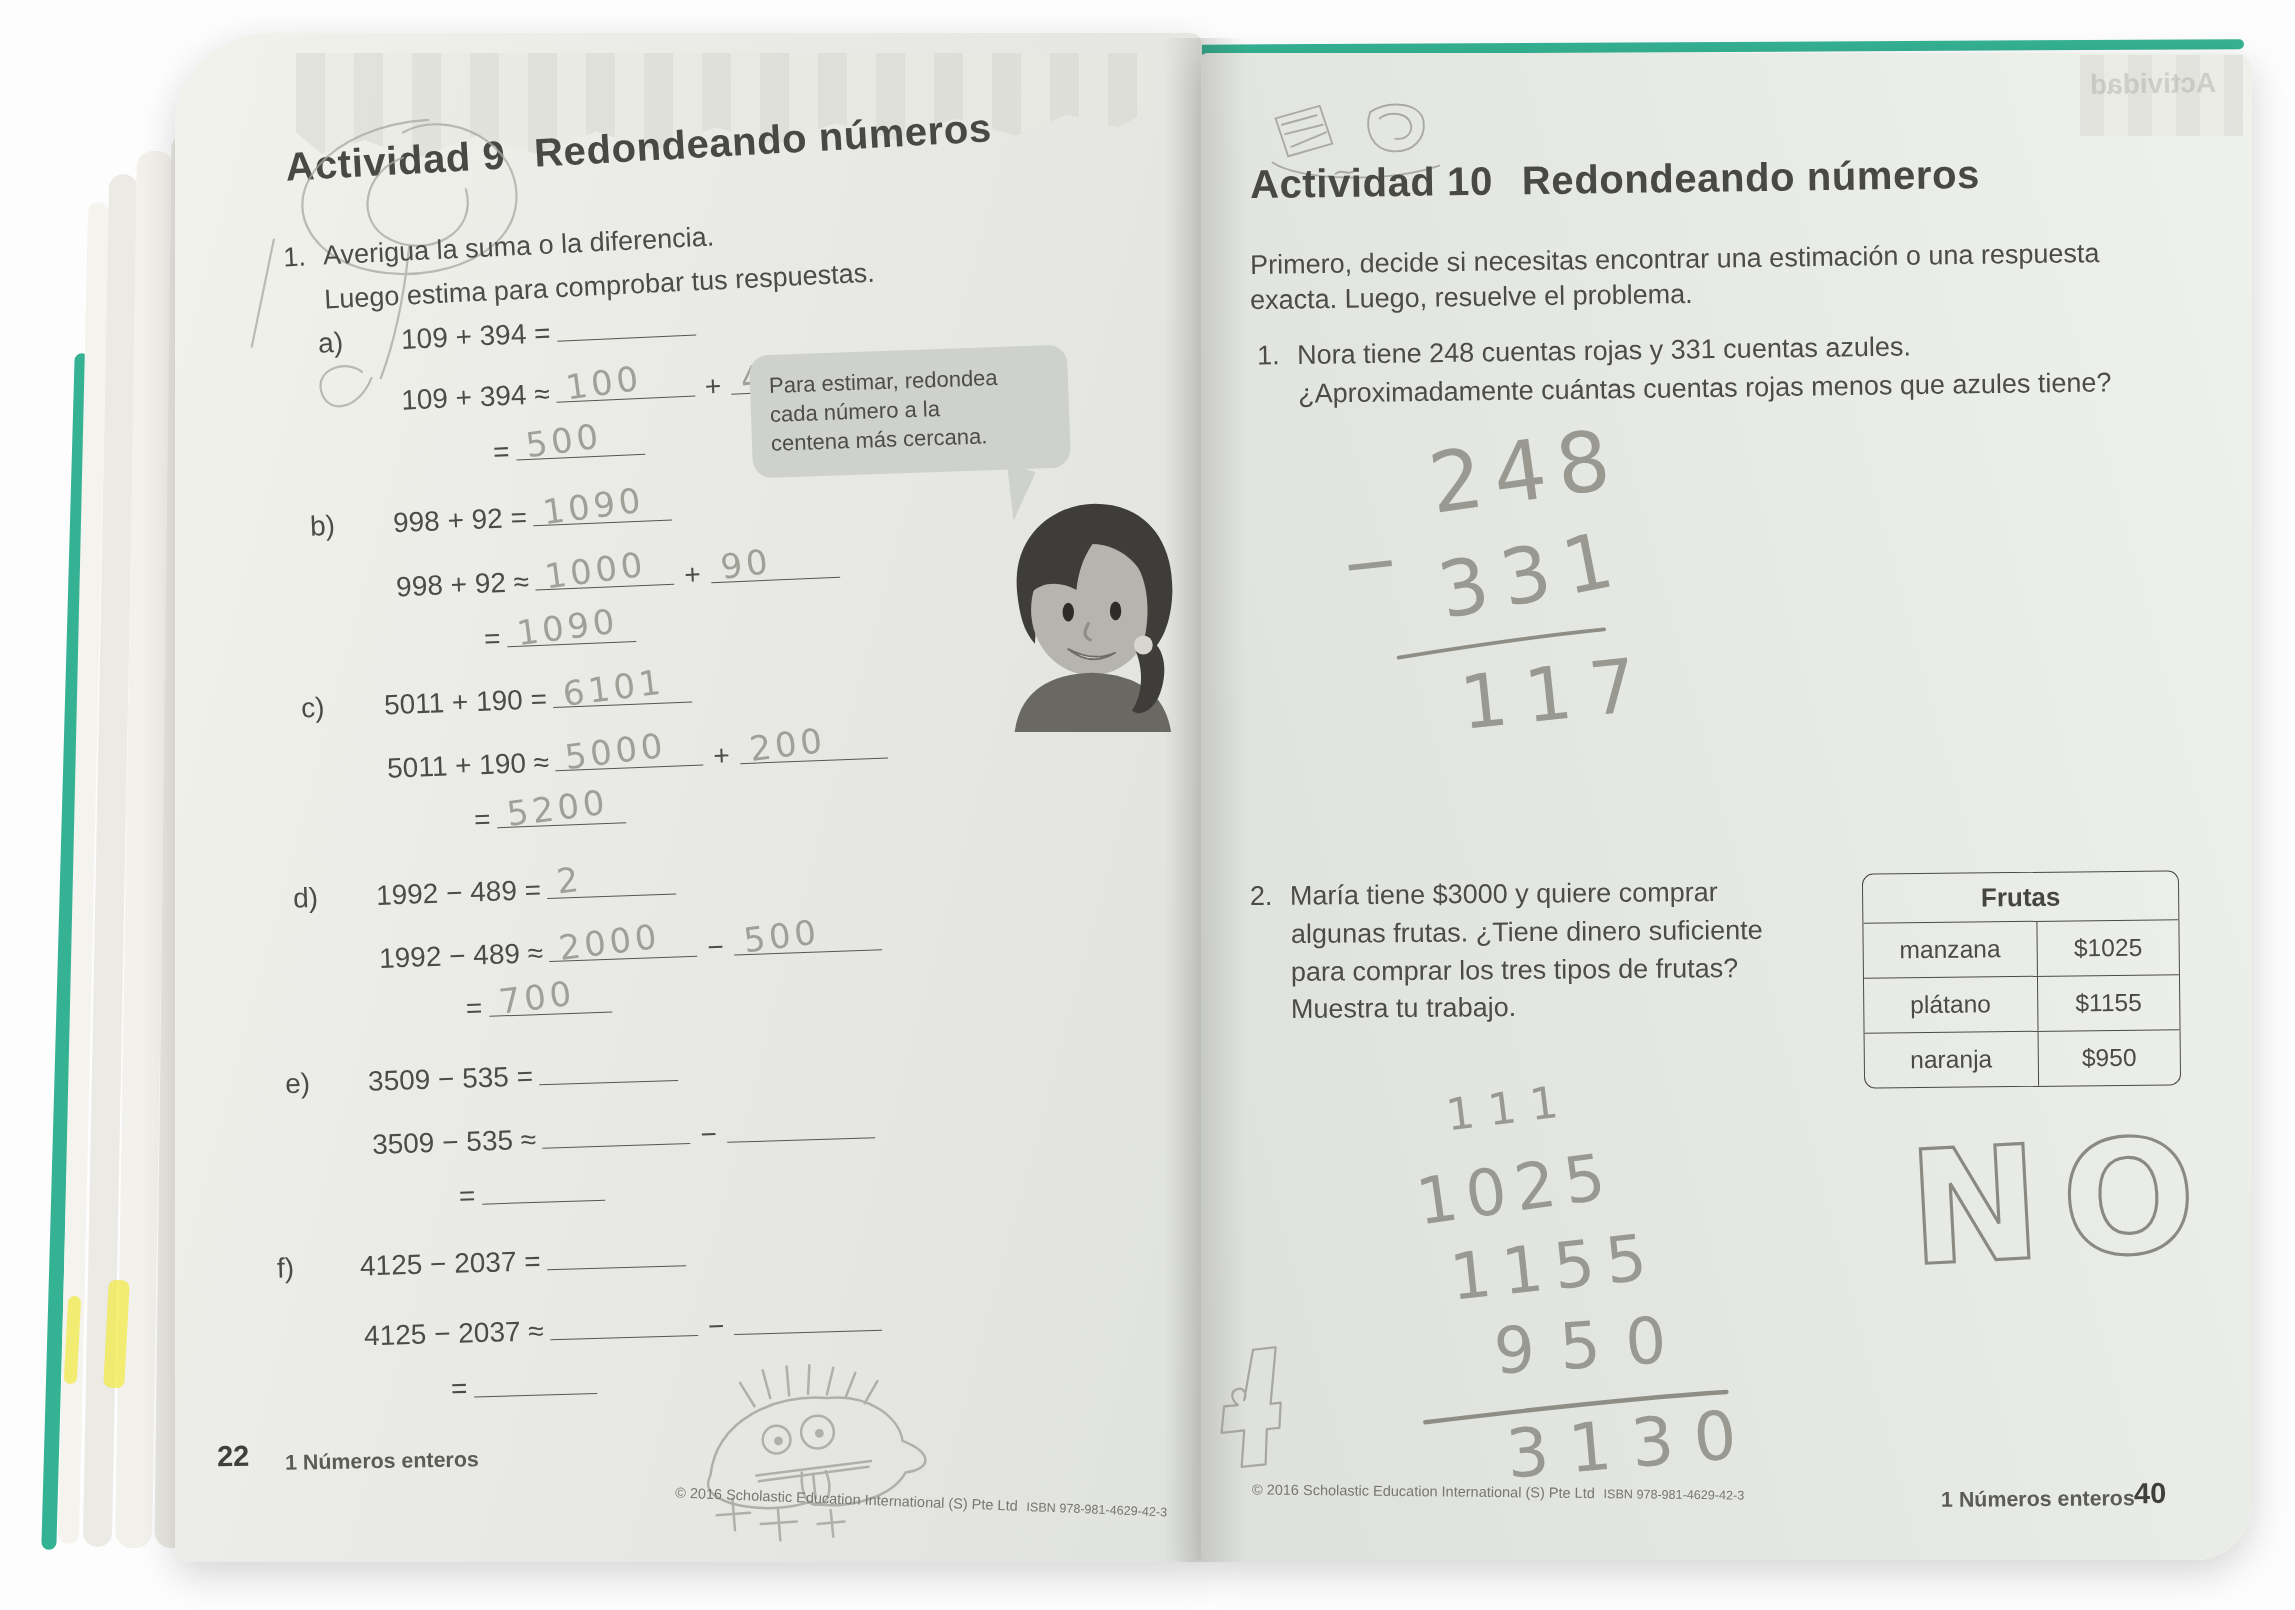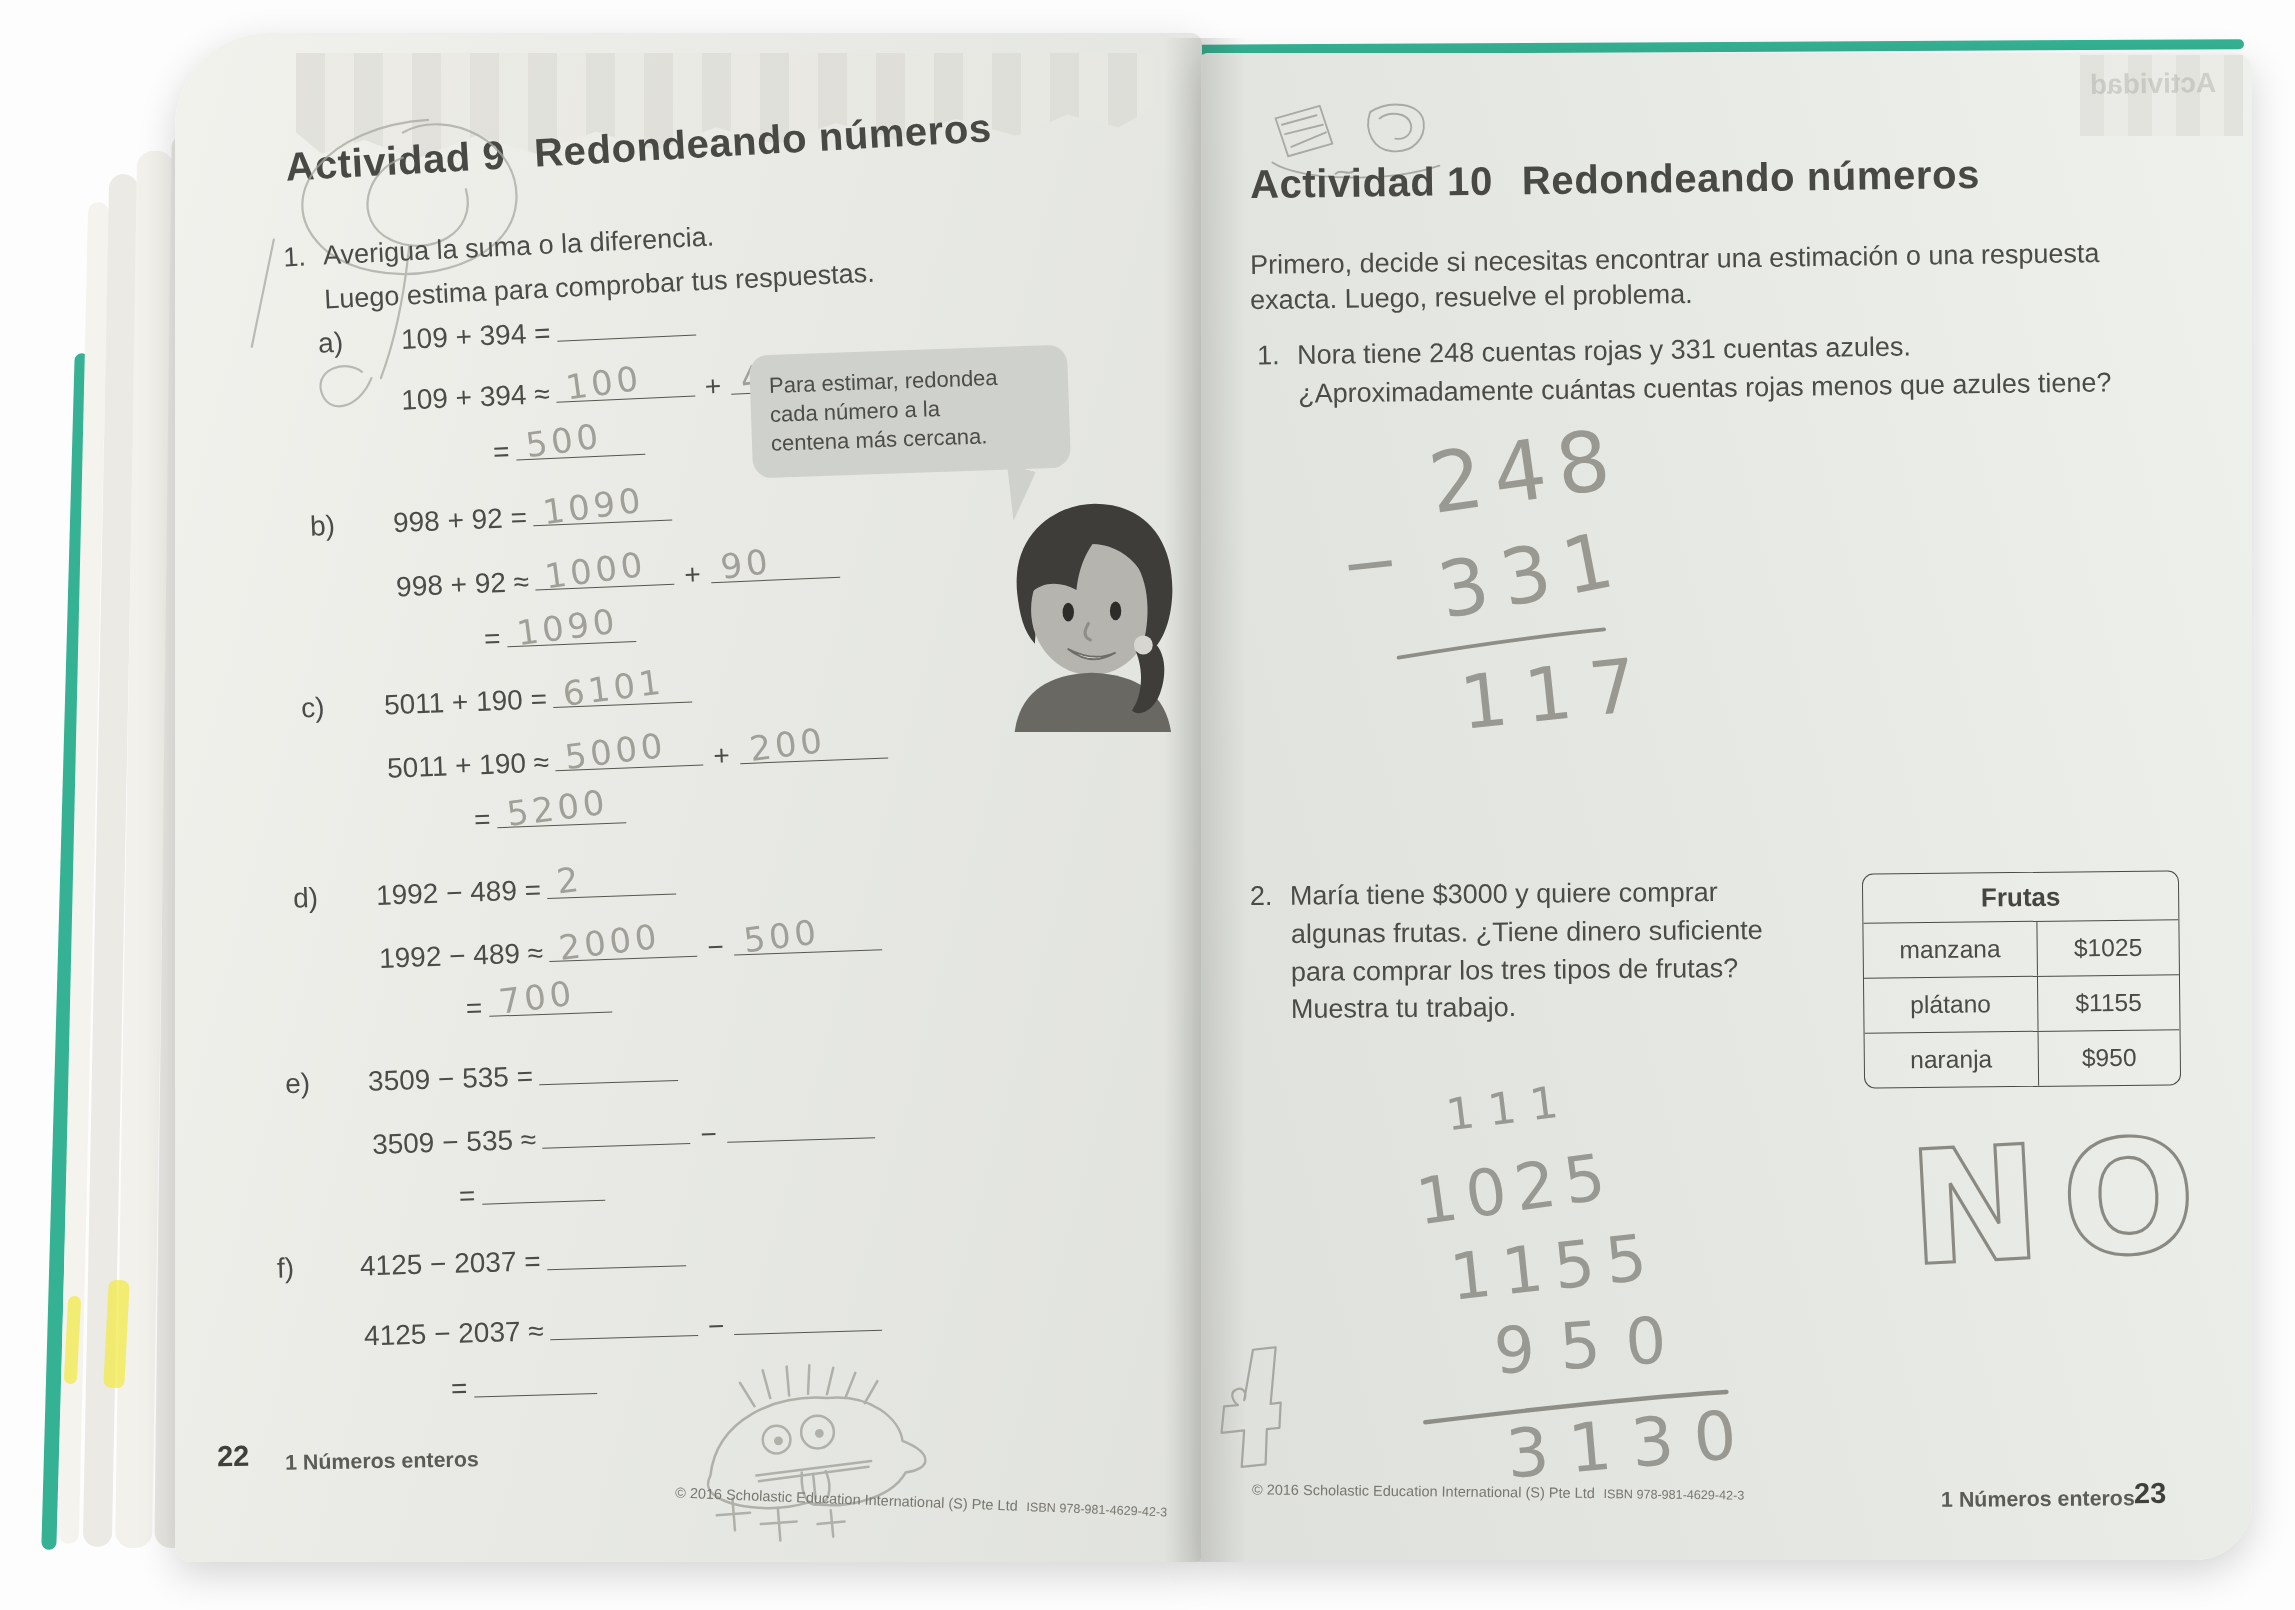--- a/index.html
+++ b/index.html
@@ -296,16 +296,16 @@
   <div class="no-answer">NO</div>
 
   <svg class="doodle" style="left:1215px;top:1346px;" width="76" height="129" viewBox="0 0 120 205">
     <path d="M60,6 L96,2 L88,92 L104,90 L102,130 L82,132 L80,188 L42,192 L46,134 L10,138 L14,96 L36,94 C26,86 24,74 32,70 C42,64 52,72 46,86 Z" fill="none" stroke="#9c9c95" stroke-width="3.5" opacity=".85" stroke-linejoin="round"></path>
   </svg>
 
   <div class="copyright" style="left:1252px;top:1484px;transform:rotate(0.6deg);">
     <span>© 2016 Scholastic Education International (S) Pte Ltd</span><span class="isbn">ISBN 978-981-4629-42-3</span>
   </div>
   <div class="chapter" style="left:1941px;top:1487px;transform:rotate(-0.5deg);">1 Números enteros</div>
-  <div class="pg-num" style="left:2134px;top:1477px;transform:rotate(-0.5deg);">23</div>
+  <div class="pg-num" style="left:2134px;top:1477px;transform:rotate(-0.5deg);">40</div>
 
 </div>
 
 
 </body></html>

